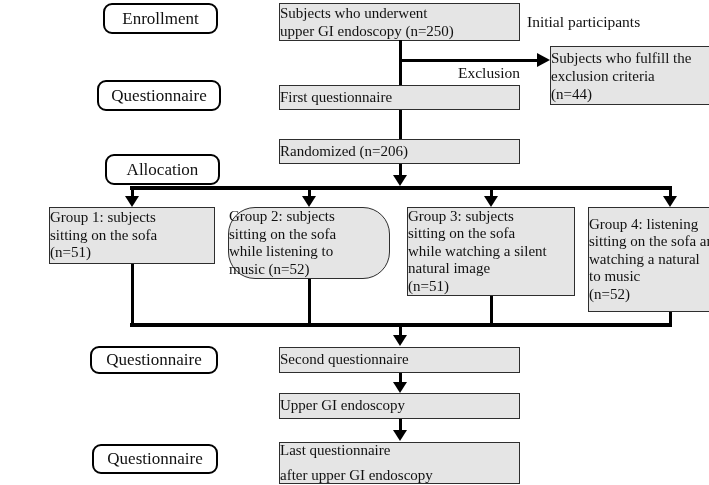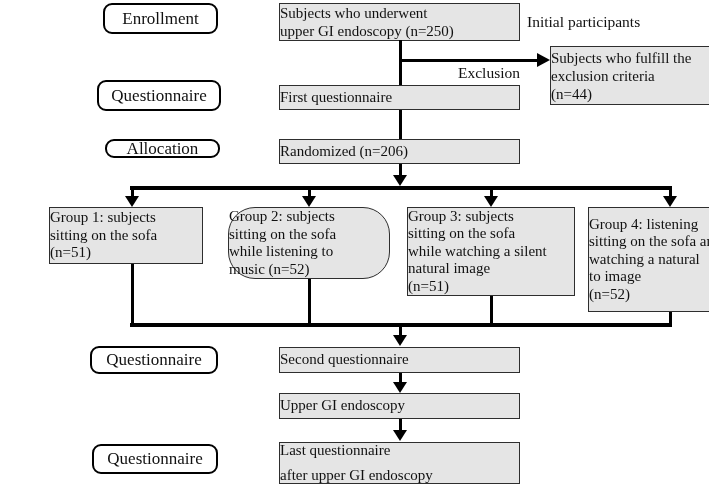--- a/index.html
+++ b/index.html
@@ -32,21 +32,21 @@
   }
   .floating{position:absolute;font-size:15.5px;white-space:nowrap;}
 </style>
 </head>
 <body>
 
 <div class="canvas">
 
   <div class="stage" style="left:56px;top:3px;width:115px;height:31px;">Enrollment</div>
   <div class="stage" style="left:50px;top:80px;width:124px;height:31px;">Questionnaire</div>
-  <div class="stage" style="left:58px;top:139px;width:115px;height:19px;">Allocation</div>
+  <div class="stage" style="left:58px;top:154px;width:115px;height:31px;">Allocation</div>
   <div class="stage" style="left:43px;top:346px;width:128px;height:28px;">Questionnaire</div>
   <div class="stage" style="left:45px;top:444px;width:126px;height:30px;">Questionnaire</div>
 
   <div class="box" style="left:232px;top:3px;width:241px;height:38px;line-height:18px;">
     <div>Subjects who underwent</div>
     <div>upper GI endoscopy (n=250)</div>
   </div>
 
   <div class="floating" style="left:480px;top:13px;">Initial participants</div>
   <div class="floating" style="left:403px;top:64px;width:70px;text-align:right;">Exclusion</div>
@@ -54,21 +54,21 @@
   <div class="box" style="left:503px;top:46px;width:201px;height:59px;line-height:18px;">
     <div>Subjects who fulfill the</div>
     <div>exclusion criteria</div>
     <div>(n=44)</div>
   </div>
 
   <div class="box" style="left:232px;top:85px;width:241px;height:25px;">First questionnaire</div>
 
   <div class="box" style="left:232px;top:139px;width:241px;height:25px;">Randomized (n=206)</div>
 
-  <div class="box" style="left:2px;top:207px;width:154px;height:57px;">
+  <div class="box" style="left:2px;top:207px;width:166px;height:57px;">
     <div>Group 1: subjects</div>
     <div>sitting on the sofa</div>
     <div>(n=51)</div>
   </div>
   <div class="box" style="left:181px;top:207px;width:162px;height:72px;border-radius:27px;">
     <div>Group 2: subjects</div>
     <div>sitting on the sofa</div>
     <div>while listening to</div>
     <div>music (n=52)</div>
   </div>
@@ -76,21 +76,21 @@
     <div>Group 3: subjects</div>
     <div>sitting on the sofa</div>
     <div>while watching a silent</div>
     <div>natural image</div>
     <div>(n=51)</div>
   </div>
   <div class="box" style="left:541px;top:207px;width:165px;height:105px;">
     <div>Group 4: listening</div>
     <div>sitting on the sofa and</div>
     <div>watching a natural</div>
-    <div>to image</div>
+    <div>to music</div>
     <div>(n=52)</div>
   </div>
 
   <div class="box" style="left:232px;top:347px;width:241px;height:26px;">Second questionnaire</div>
   <div class="box" style="left:232px;top:393px;width:241px;height:26px;">Upper GI endoscopy</div>
   <div class="box" style="left:232px;top:442px;width:241px;height:42px;line-height:19px;gap:6px;">
     <div>Last questionnaire</div>
     <div>after upper GI endoscopy</div>
   </div>
 

